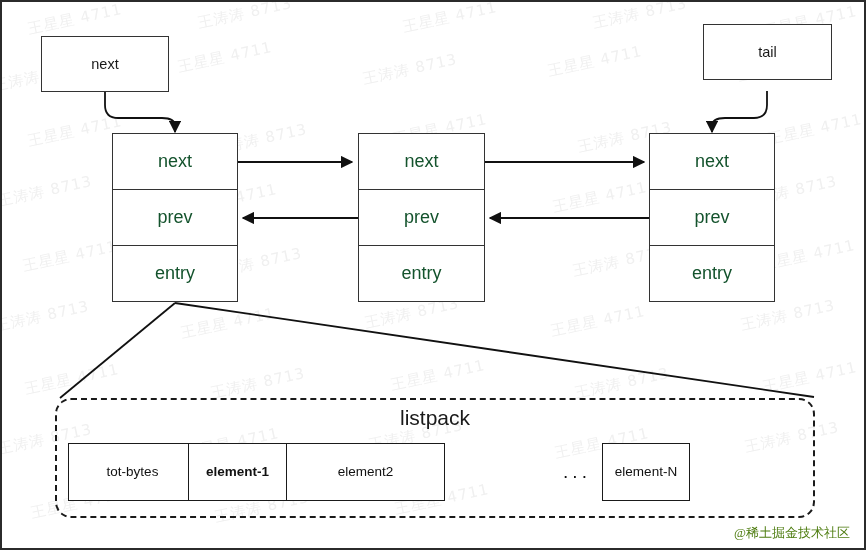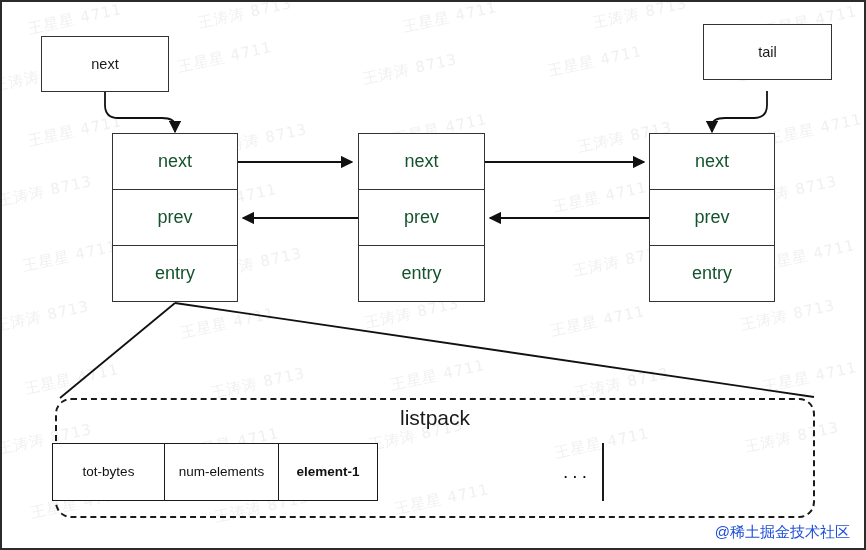--- a/index.html
+++ b/index.html
@@ -103,21 +103,21 @@
   .lp-table {
     position: absolute;
     top: 441px;
     height: 58px;
     display: flex;
     z-index: 3;
     box-sizing: border-box;
     border: 1.8px solid #1a1a1a;
     background: #ffffff;
   }
-  #lp-table-left { left: 50px; }
+  #lp-table-left { left: 66px; padding-left: 8px; }
   #lp-table-right { left: 600px; }
   .lp-cell {
     display: flex;
     align-items: center;
     justify-content: center;
     text-align: center;
     font-size: 13.5px;
     line-height: 1.15;
     color: #111111;
     border-right: 1.8px solid #1a1a1a;
@@ -136,23 +136,23 @@
     justify-content: center;
     font-size: 19px;
     letter-spacing: 4px;
     color: #111111;
     z-index: 3;
   }
   .credit {
     position: absolute;
     right: 14px;
     bottom: 6px;
-    font-size: 15px;
-    color: #1d4ed8;
-    font-family: Liberation Sans, sans-serif;
+    font-size: 13px;
+    color: #4d7c0f;
+    font-family: Liberation Serif, serif;
     z-index: 4;
     white-space: nowrap;
   }
 </style>
 </head>
 <body>
 
 <div id="canvas">
 
   <div class="wm-layer">
@@ -254,24 +254,25 @@
     <div class="cell">next</div>
     <div class="cell">prev</div>
     <div class="cell">entry</div>
   </div>
 
   <div class="listpack-box"></div>
   <div class="listpack-title">listpack</div>
 
   <div class="lp-table" id="lp-table-left">
     <div class="lp-cell" style="width:112px;">tot-bytes</div>
-    <div class="lp-cell" style="width:114px;">num-elements</div>
     <div class="lp-cell" style="width:98px;font-weight:bold;">element-1</div>
+    <div class="lp-cell" style="width:157px;">element2</div>
   </div>
 
   <div class="lp-ellipsis">...</div>
 
   <div class="lp-table" id="lp-table-right">
+    <div class="lp-cell" style="width:86px;">element-N</div>
   </div>
 
   <div class="credit">@稀土掘金技术社区</div>
 
 </div>
 
 </body></html>

